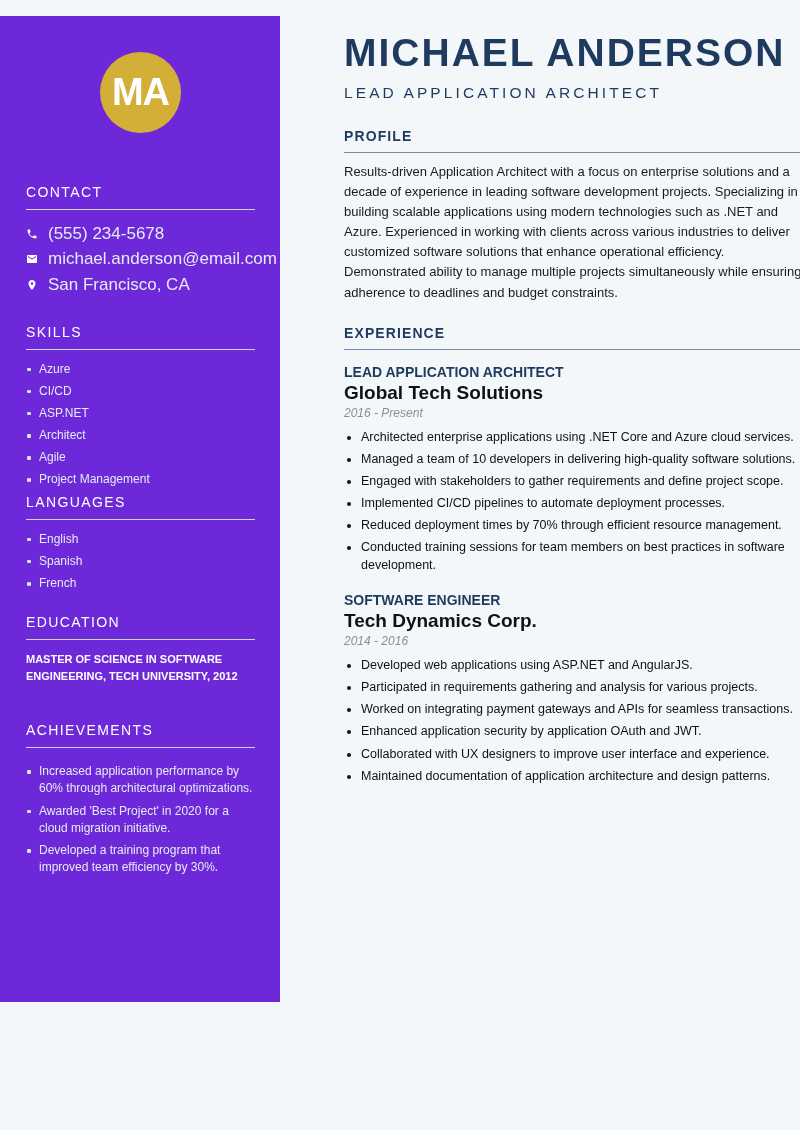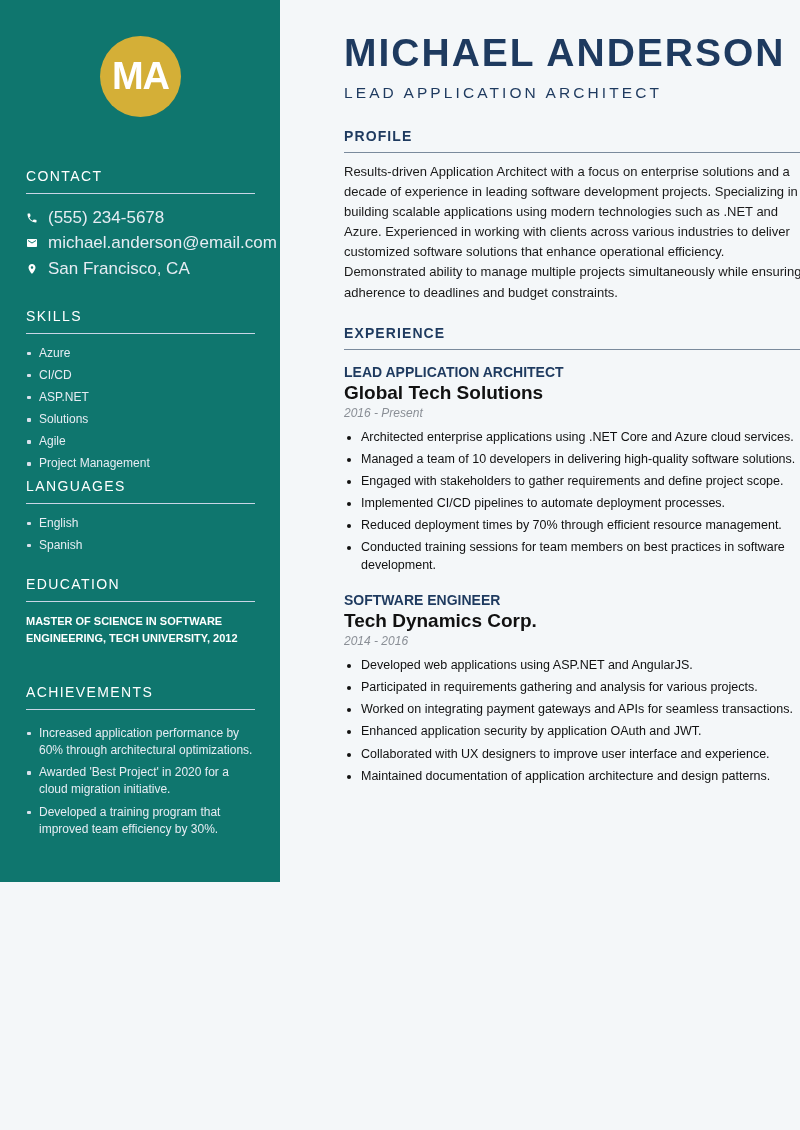--- a/index.html
+++ b/index.html
@@ -3,23 +3,23 @@
   <meta charset="utf-8">
   <style>
     * { box-sizing: border-box; margin: 0; padding: 0; }
     html, body { width: 800px; height: 1130px; overflow: hidden; }
     body {
       font-family: "Liberation Sans", "DejaVu Sans", sans-serif;
       background: #f4f7f9;
       position: relative;
     }
     .sidebar {
-      position: absolute; left: 0; top: 0;
-      width: 280px; height: 882px;
-      background: #0f766e;
+      position: absolute; left: 0; top: 16px;
+      width: 280px; height: 986px;
+      background: #6d28d9;
       color: #ffffff;
       padding: 36px 25px 0 26px;
     }
     .avatar {
       width: 81px; height: 81px;
       border-radius: 50%;
       background: #d4af37;
       margin: 0 0 0 74px;
       display: flex; align-items: center; justify-content: center;
       color: #ffffff;
@@ -182,31 +182,32 @@
       </li>
     </ul>
   </section>
 
   <section class="side-section skills-section">
     <h2 class="side-heading">SKILLS</h2>
     <ul class="bullets">
       <li>Azure</li>
       <li>CI/CD</li>
       <li>ASP.NET</li>
-      <li>Solutions</li>
+      <li>Architect</li>
       <li>Agile</li>
       <li>Project Management</li>
     </ul>
   </section>
 
   <section class="side-section languages-section">
     <h2 class="side-heading">LANGUAGES</h2>
     <ul class="bullets">
       <li>English</li>
       <li>Spanish</li>
+      <li>French</li>
     </ul>
   </section>
 
   <section class="side-section education-section">
     <h2 class="side-heading">EDUCATION</h2>
     <p class="edu-text">MASTER OF SCIENCE IN SOFTWARE ENGINEERING, TECH UNIVERSITY, 2012</p>
   </section>
 
   <section class="side-section achievements-section">
     <h2 class="side-heading">ACHIEVEMENTS</h2>

